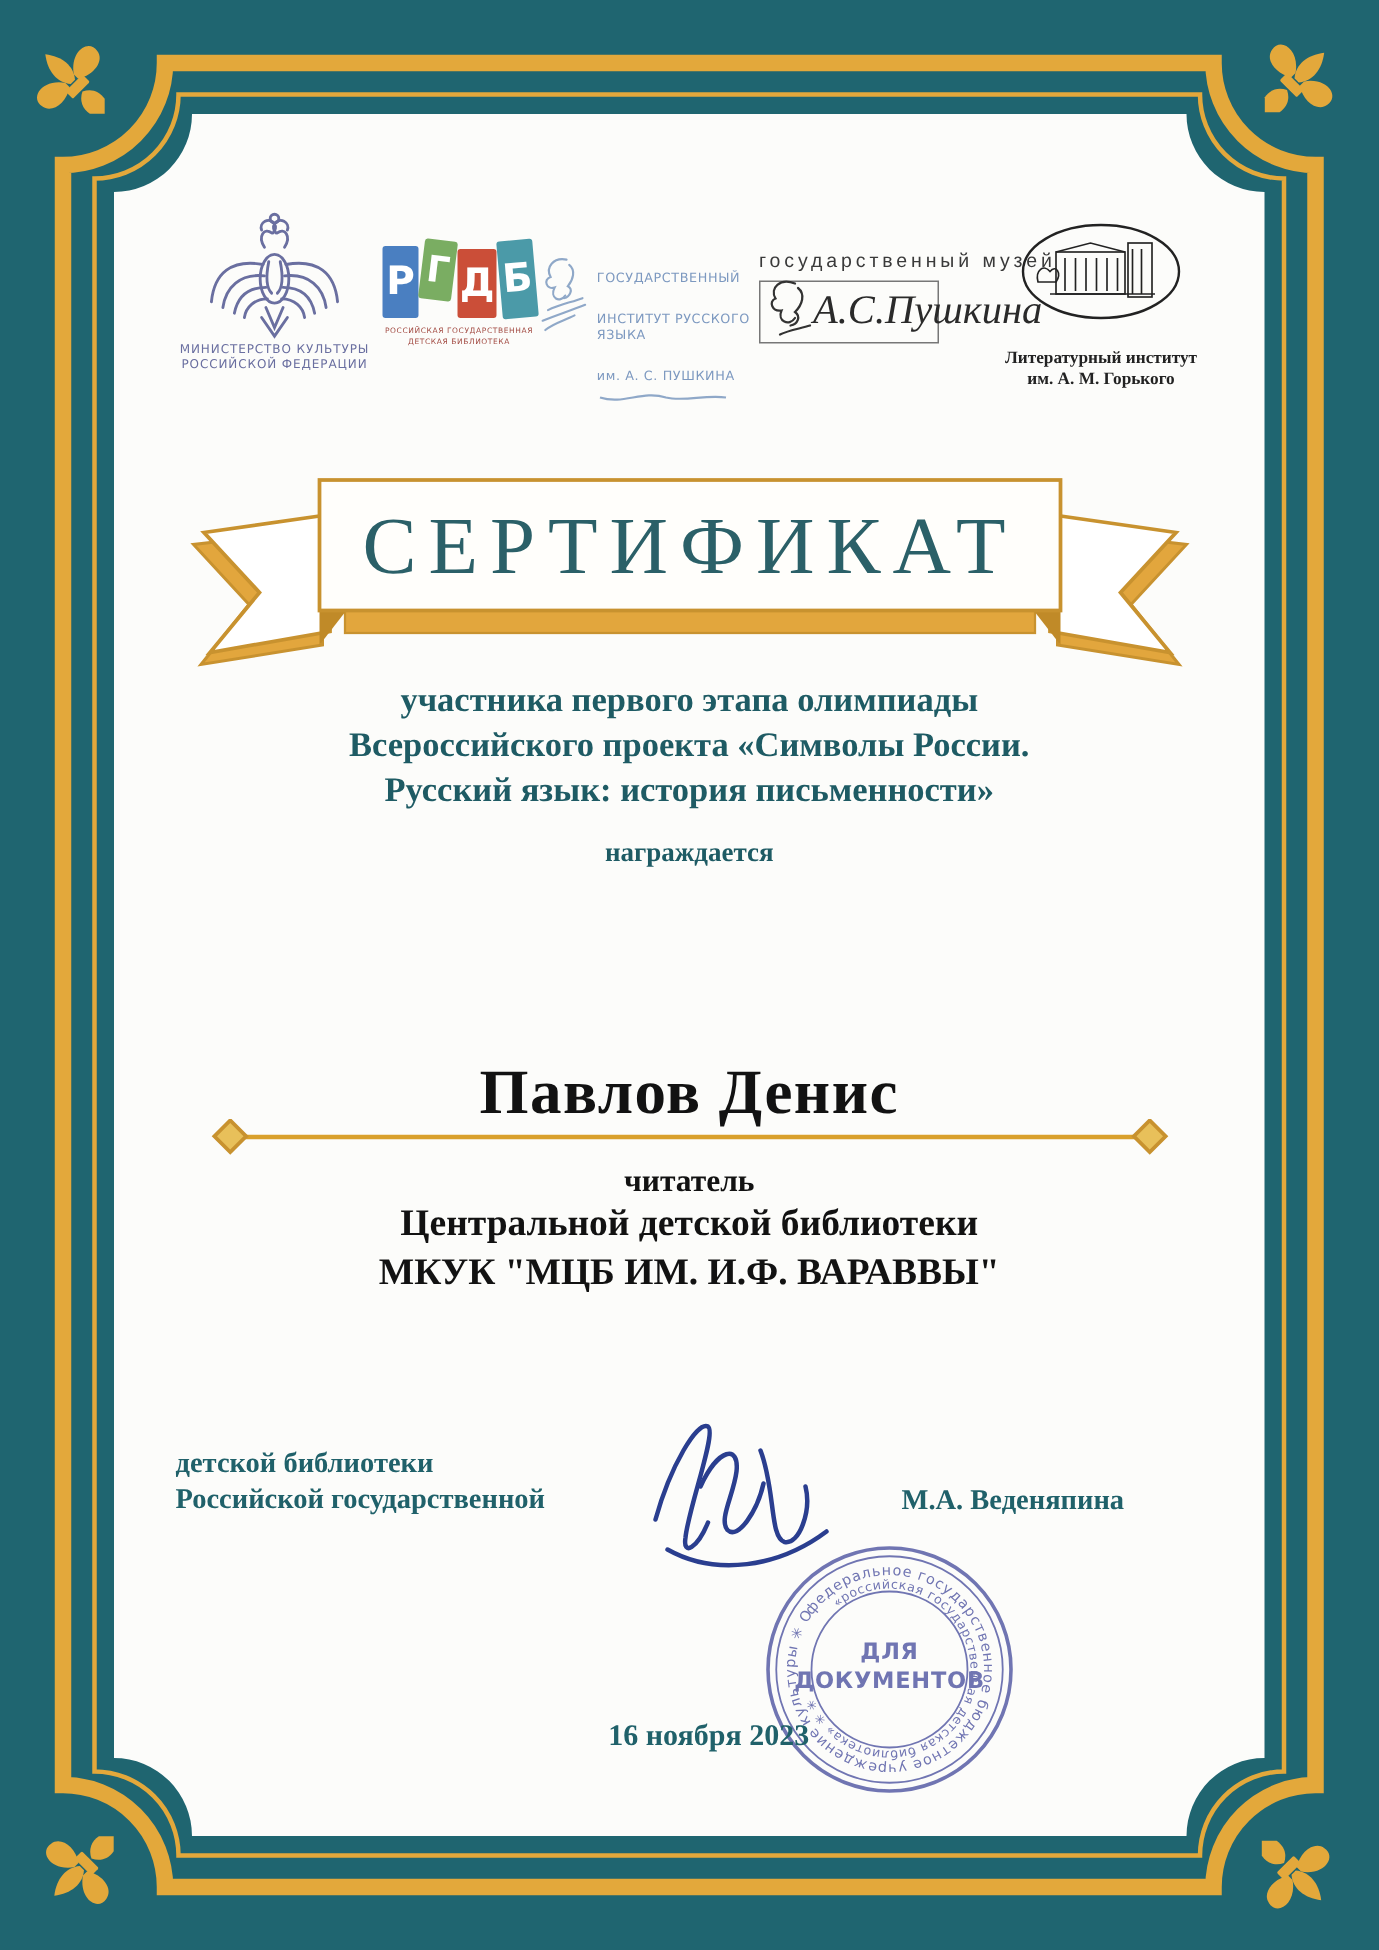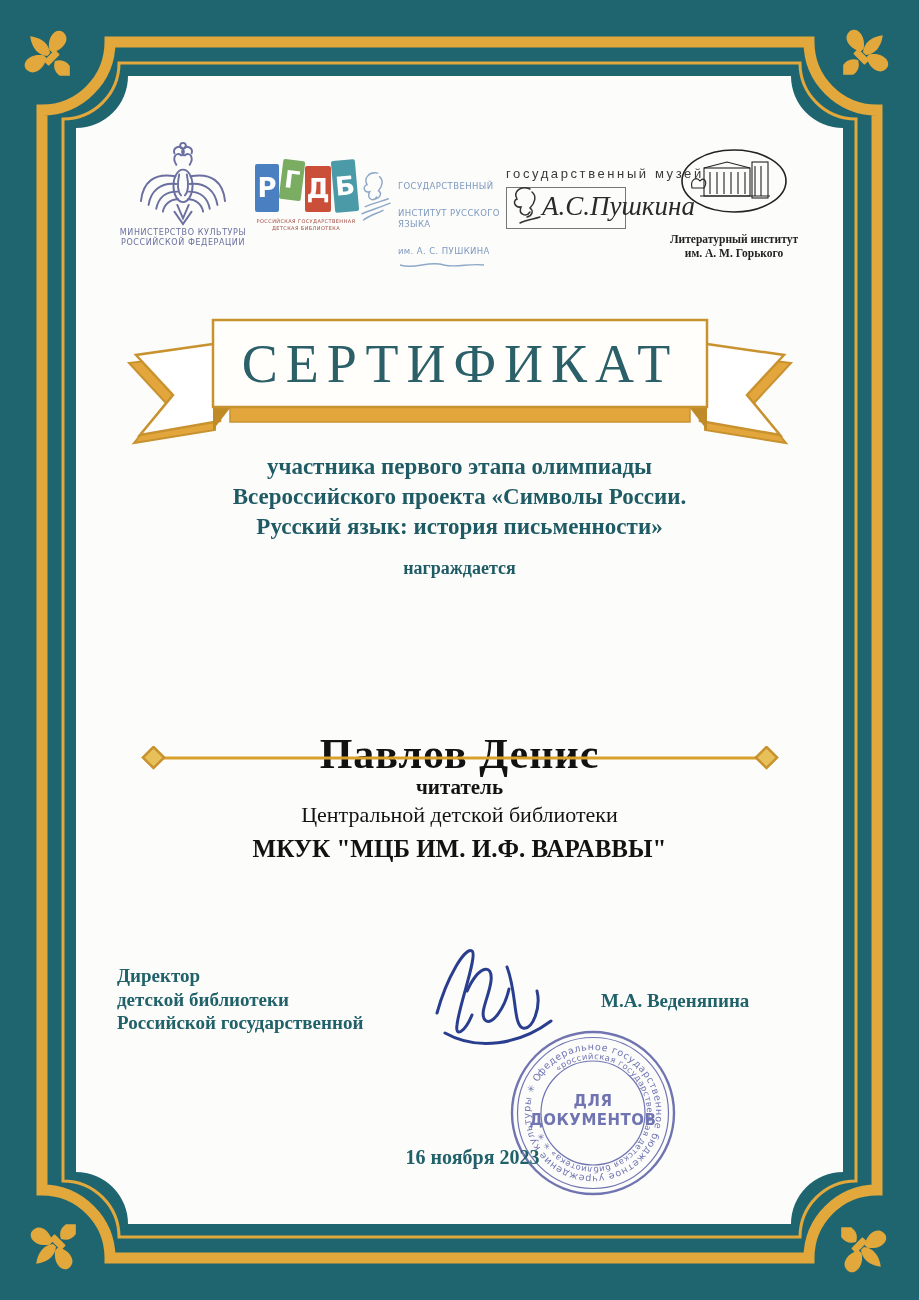--- a/index.html
+++ b/index.html
@@ -24,21 +24,21 @@
   .mus-box{position:relative;width:150px;height:48px;margin-top:2px;}
   .mus-frame{position:absolute;left:0;top:4px;width:118px;height:40px;border:1px solid #777;}
   .mus-cursive{position:absolute;left:36px;top:8px;font-style:italic;font-size:27px;
                color:#2a2a2a;white-space:nowrap;font-family:"Liberation Serif",serif;}
   .gorky-cap{font-size:11.5px;font-weight:bold;color:#222;text-align:center;line-height:13.5px;margin-top:19px;}
   
   .intro{color:#1E5B64;font-weight:bold;font-size:23px;line-height:30px;}
   .award{color:#1E5B64;font-weight:bold;font-size:18px;}
   .name{color:#121212;font-weight:bold;font-size:42px;letter-spacing:1px;}
   .role{color:#121212;font-weight:bold;font-size:21px;}
-  .org1{color:#121212;font-weight:normal;font-size:22px;}
+  .org1{color:#121212;font-weight:bold;font-size:25px;}
   .org2{color:#121212;font-weight:bold;font-size:25px;}
   .dir{color:#20616A;font-weight:bold;font-size:19px;line-height:23.5px;text-align:left;}
   .signer{color:#20616A;font-weight:bold;font-size:19px;}
   .date{color:#20616A;font-weight:bold;font-size:20px;margin-left:26px;}
   .stamp{opacity:.93;}
   .stamp text{font-family:"DejaVu Sans",sans-serif;fill:#666BAD;}
 </style>
 </head>
 <body>
 
@@ -168,34 +168,33 @@
 
   <rect x="93" y="20" width="494" height="87" fill="#FFFEFB" stroke="#C8922F" stroke-width="2.5"></rect>
   <text x="340" y="82" text-anchor="middle" font-family="Liberation Serif, serif" font-size="54" letter-spacing="8" fill="#2B6068">СЕРТИФИКАТ</text>
 </svg>
 
 <div class="abs center intro" style="top:452px;">участника первого этапа олимпиады</div>
 <div class="abs center intro" style="top:482px;">Всероссийского проекта «Символы России.</div>
 <div class="abs center intro" style="top:512px;">Русский язык: история письменности»</div>
 <div class="abs center award" style="top:558px;">награждается</div>
 
-<div class="abs center name" style="top:730px;">Павлов Денис</div>
+<div class="abs center name" style="top:705px;">Павлов Денис</div>
 
 <svg class="abs" style="left:138px;top:746px;" width="644" height="24" viewBox="0 0 644 24">
   <line x1="16" y1="12" x2="628" y2="12" stroke="#D9A02C" stroke-width="3"></line>
   <rect x="8" y="4" width="15" height="15" transform="rotate(45 15.5 11.5)" fill="#E8C05A" stroke="#C8922F" stroke-width="2.5"></rect>
   <rect x="621" y="4" width="15" height="15" transform="rotate(45 628.5 11.5)" fill="#E8C05A" stroke="#C8922F" stroke-width="2.5"></rect>
 </svg>
 
 <div class="abs center role" style="top:775px;">читатель</div>
 <div class="abs center org1" style="top:802px;">Центральной детской библиотеки</div>
 <div class="abs center org2" style="top:835px;">МКУК "МЦБ ИМ. И.Ф. ВАРАВВЫ"</div>
 
 <div class="abs dir" style="left:117px;top:964px;width:320px;">
-  <div>Директор</div>
   <div>детской библиотеки</div>
   <div>Российской государственной</div>
 </div>
 
 <svg class="abs" style="left:415px;top:935px;" width="170" height="118" viewBox="0 0 170 118">
   <g fill="none" stroke="#2A3E8F" stroke-width="3" stroke-linecap="round">
     <path d="M22,78 C32,42 50,12 57,16 C63,20 44,70 42,90 C40,103 50,97 57,80"></path>
     <path d="M52,56 C64,30 78,28 76,46 C74,62 64,78 70,85 C77,92 90,72 94,54"></path>
     <path d="M92,32 C102,58 98,90 108,93 C118,95 126,72 122,56"></path>
     <path d="M30,98 C62,116 104,110 136,86"></path>

